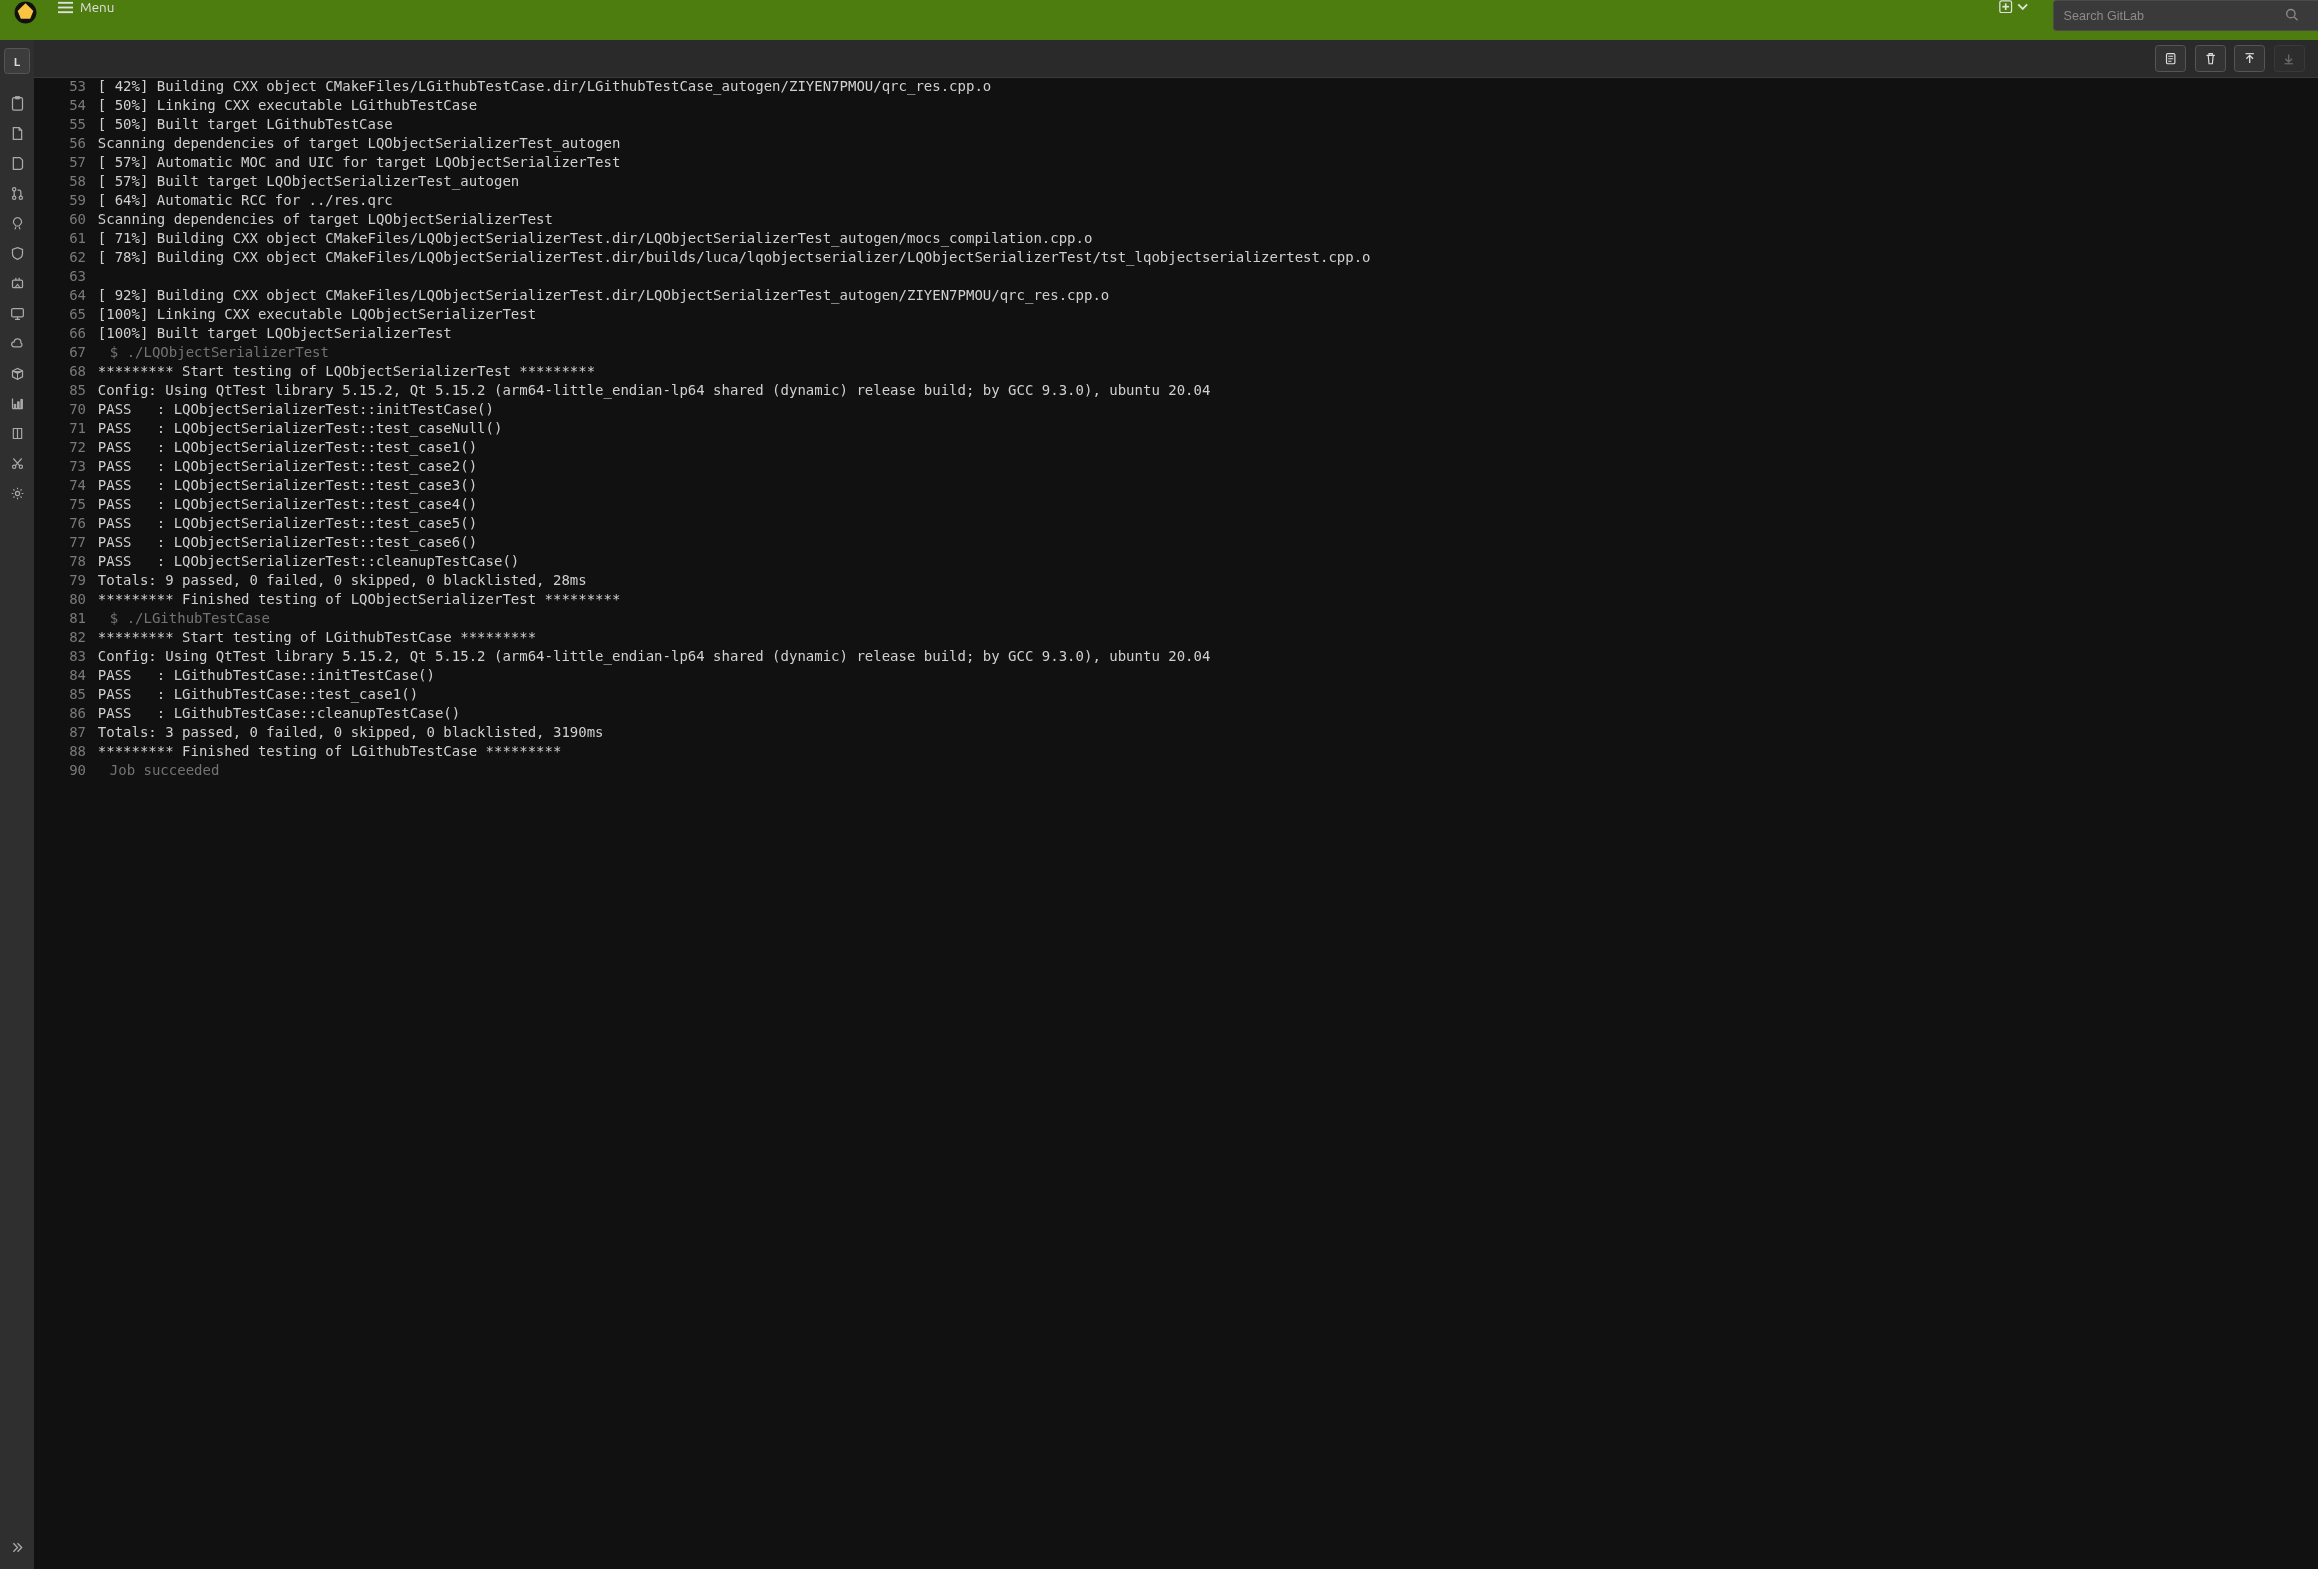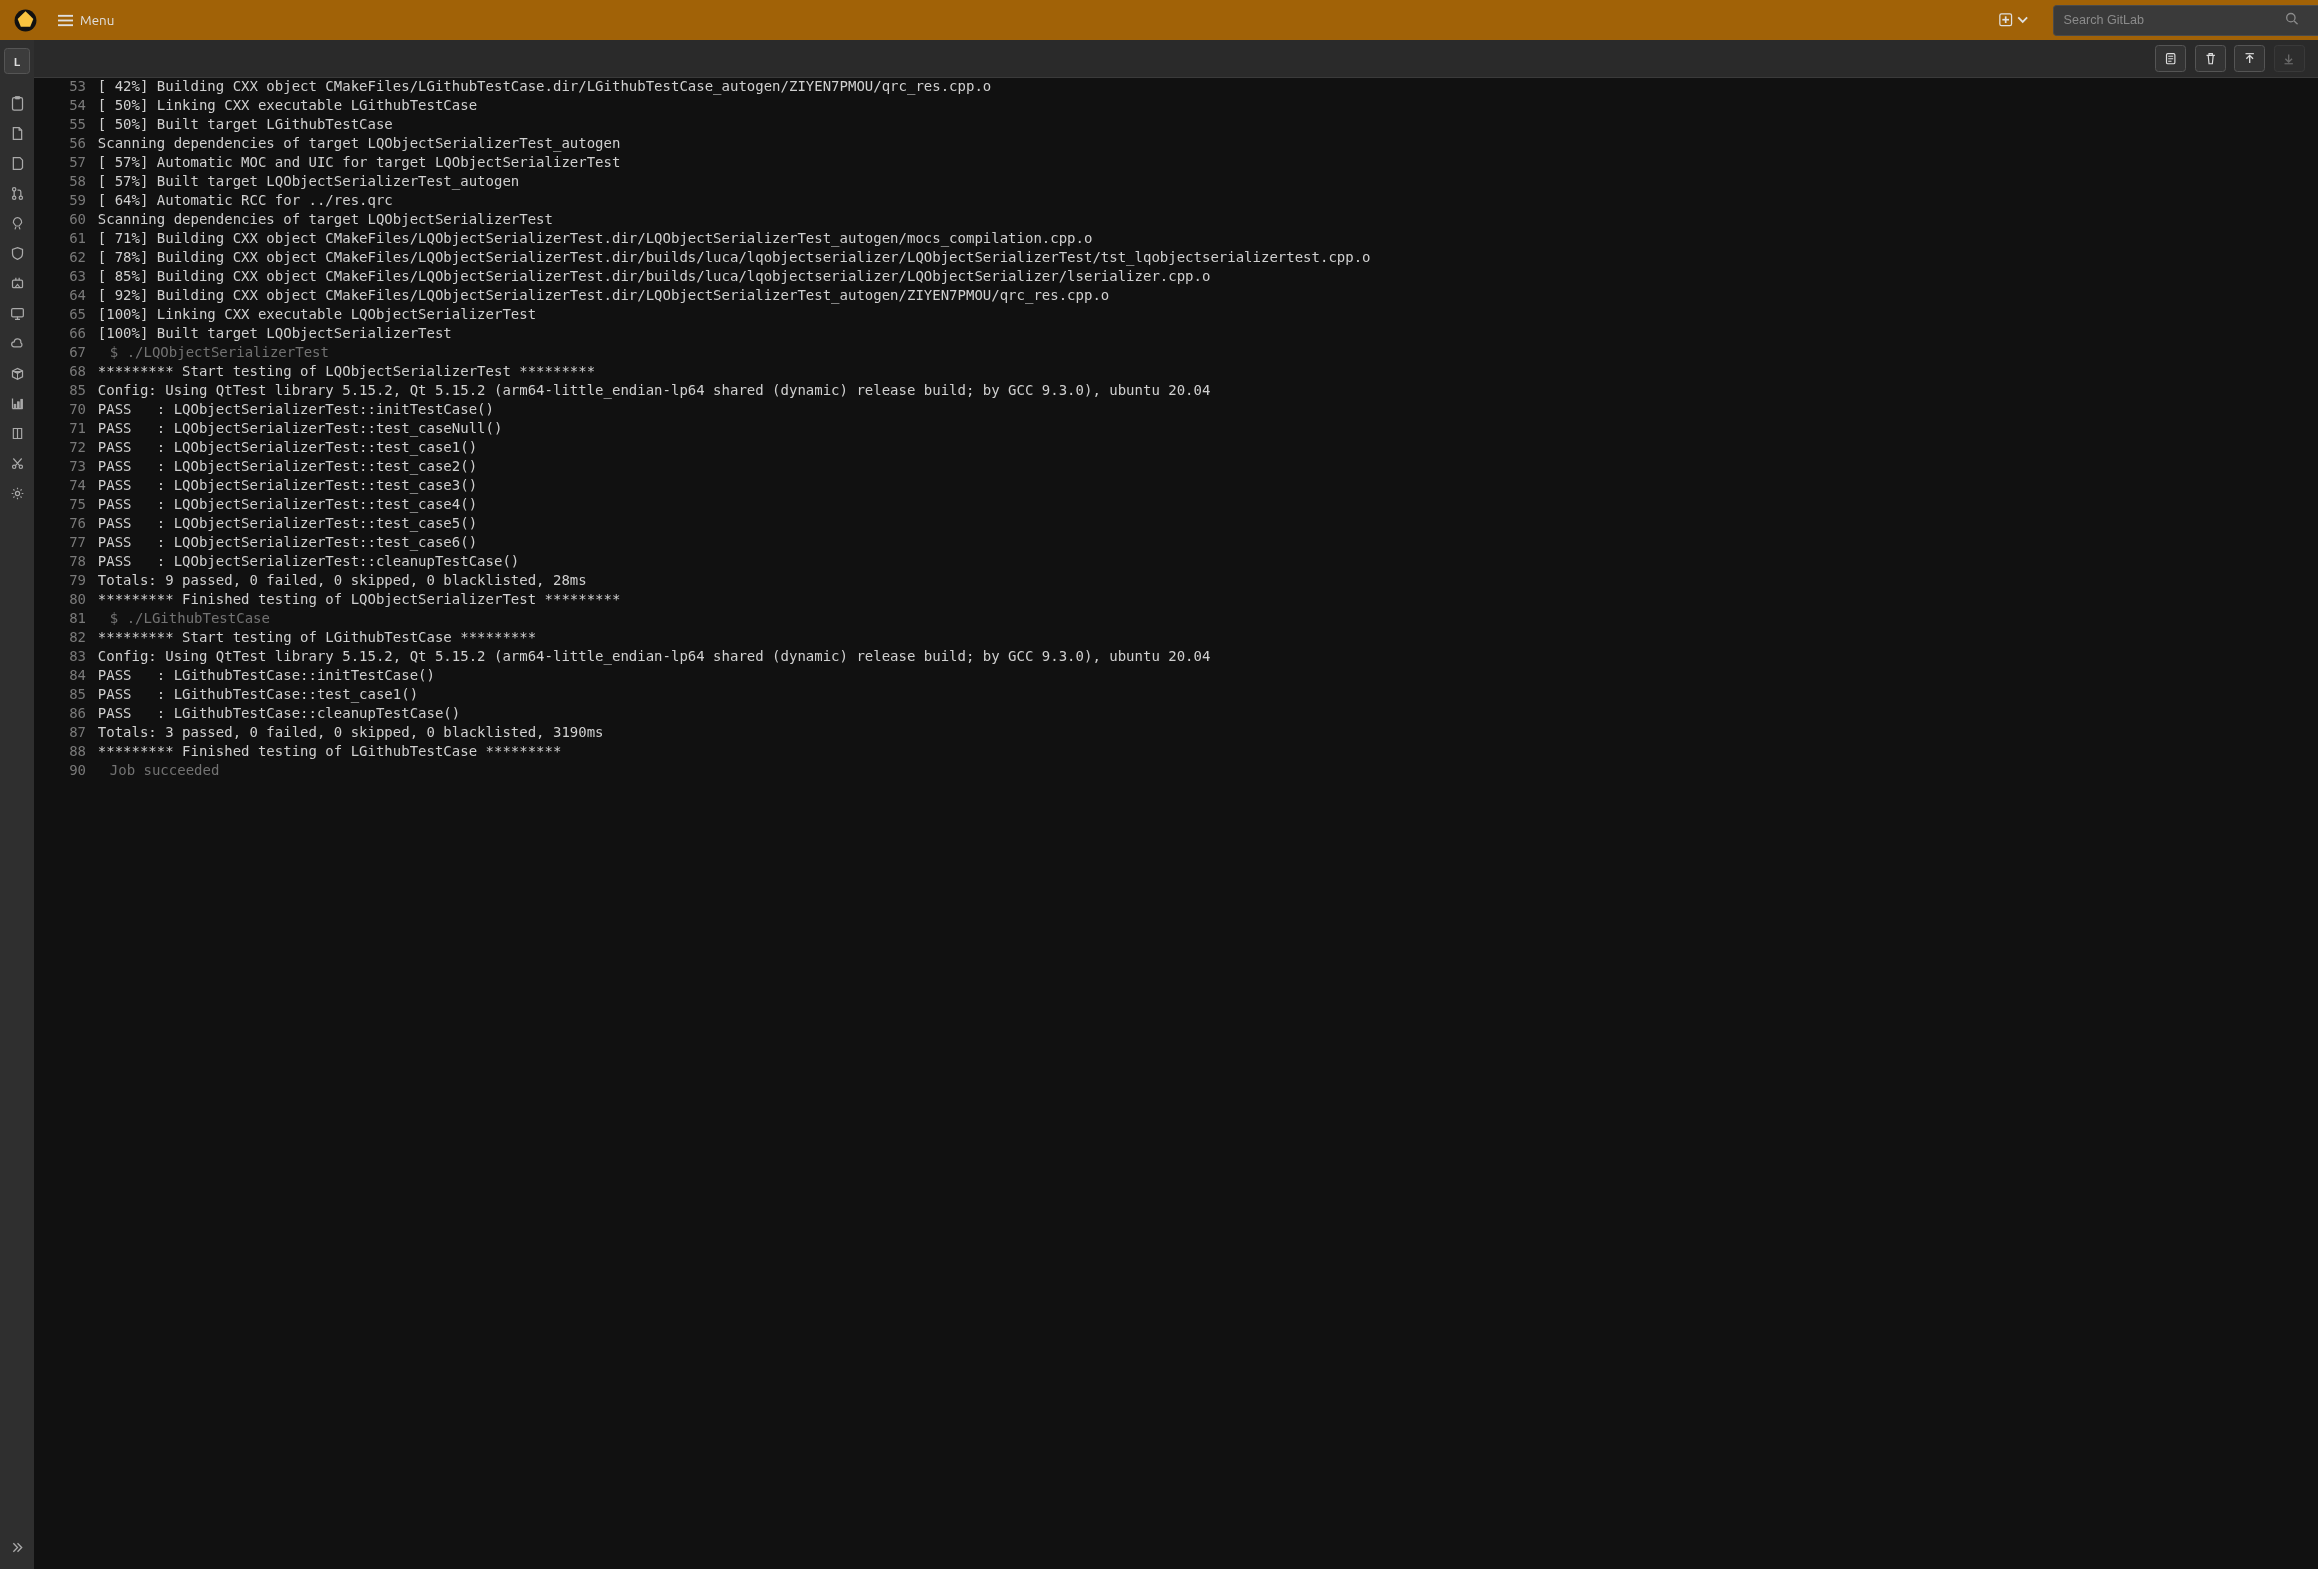--- a/index.html
+++ b/index.html
@@ -13,23 +13,23 @@
     overflow: hidden;
   }
 
   
   .topbar {
     position: fixed;
     top: 0;
     left: 0;
     right: 0;
     height: 40px;
-    background: #a16207;
-    display: flex;
-    align-items: center;
+    background: #4d7c0f;
+    display: flex;
+    align-items: flex-start;
     padding: 0 13.4px;
     z-index: 30;
   }
   .topbar .logo {
     width: 25px;
     height: 25px;
     margin-right: 20px;
     display: inline-flex;
     align-items: center;
     justify-content: center;
@@ -356,21 +356,21 @@
 <div class="log-line"><span class="ln">53</span><span class="tx">[ 42%] Building CXX object CMakeFiles/LGithubTestCase.dir/LGithubTestCase_autogen/ZIYEN7PMOU/qrc_res.cpp.o</span></div>
     <div class="log-line"><span class="ln">54</span><span class="tx">[ 50%] Linking CXX executable LGithubTestCase</span></div>
     <div class="log-line"><span class="ln">55</span><span class="tx">[ 50%] Built target LGithubTestCase</span></div>
     <div class="log-line"><span class="ln">56</span><span class="tx">Scanning dependencies of target LQObjectSerializerTest_autogen</span></div>
     <div class="log-line"><span class="ln">57</span><span class="tx">[ 57%] Automatic MOC and UIC for target LQObjectSerializerTest</span></div>
     <div class="log-line"><span class="ln">58</span><span class="tx">[ 57%] Built target LQObjectSerializerTest_autogen</span></div>
     <div class="log-line"><span class="ln">59</span><span class="tx">[ 64%] Automatic RCC for ../res.qrc</span></div>
     <div class="log-line"><span class="ln">60</span><span class="tx">Scanning dependencies of target LQObjectSerializerTest</span></div>
     <div class="log-line"><span class="ln">61</span><span class="tx">[ 71%] Building CXX object CMakeFiles/LQObjectSerializerTest.dir/LQObjectSerializerTest_autogen/mocs_compilation.cpp.o</span></div>
     <div class="log-line"><span class="ln">62</span><span class="tx">[ 78%] Building CXX object CMakeFiles/LQObjectSerializerTest.dir/builds/luca/lqobjectserializer/LQObjectSerializerTest/tst_lqobjectserializertest.cpp.o</span></div>
-    <div class="log-line"><span class="ln">63</span><span class="tx">[ 85%] Building CXX object CMakeFiles/LQObjectSerializerTest.dir/builds/luca/lqobjectserializer/LQObjectSerializer/lserializer.cpp.o</span></div>
+    <div class="log-line"><span class="ln">63</span></div>
     <div class="log-line"><span class="ln">64</span><span class="tx">[ 92%] Building CXX object CMakeFiles/LQObjectSerializerTest.dir/LQObjectSerializerTest_autogen/ZIYEN7PMOU/qrc_res.cpp.o</span></div>
     <div class="log-line"><span class="ln">65</span><span class="tx">[100%] Linking CXX executable LQObjectSerializerTest</span></div>
     <div class="log-line"><span class="ln">66</span><span class="tx">[100%] Built target LQObjectSerializerTest</span></div>
     <div class="log-line"><span class="ln">67</span><span class="tx cmd">$ ./LQObjectSerializerTest</span></div>
     <div class="log-line"><span class="ln">68</span><span class="tx">********* Start testing of LQObjectSerializerTest *********</span></div>
     <div class="log-line"><span class="ln">85</span><span class="tx">Config: Using QtTest library 5.15.2, Qt 5.15.2 (arm64-little_endian-lp64 shared (dynamic) release build; by GCC 9.3.0), ubuntu 20.04</span></div>
     <div class="log-line"><span class="ln">70</span><span class="tx">PASS   : LQObjectSerializerTest::initTestCase()</span></div>
     <div class="log-line"><span class="ln">71</span><span class="tx">PASS   : LQObjectSerializerTest::test_caseNull()</span></div>
     <div class="log-line"><span class="ln">72</span><span class="tx">PASS   : LQObjectSerializerTest::test_case1()</span></div>
     <div class="log-line"><span class="ln">73</span><span class="tx">PASS   : LQObjectSerializerTest::test_case2()</span></div>

